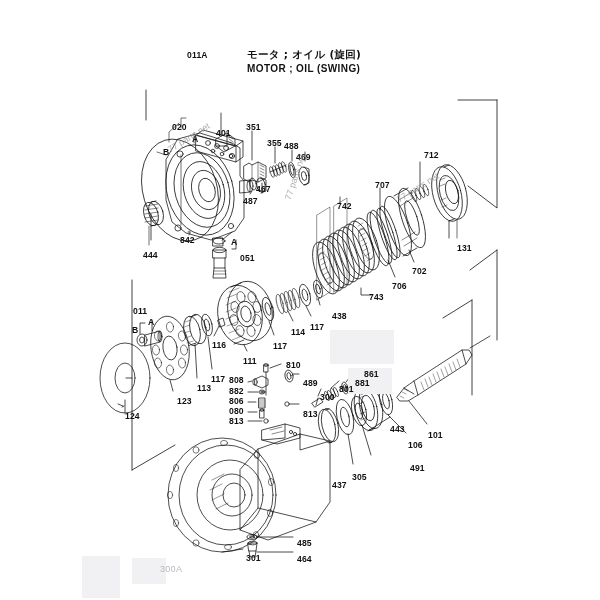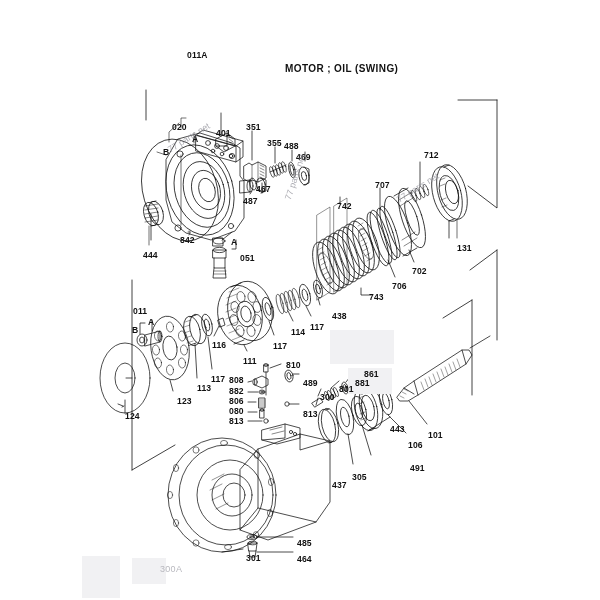--- a/index.html
+++ b/index.html
@@ -42,21 +42,20 @@
     letter-spacing: 0.3px;
   }
   .hdr-en {
     position: absolute;
     left: 247px;
     top: 63px;
     font-size: 10px;
     font-weight: bold;
     color: #111;
     letter-spacing: 0.4px;
-    margin-left: 38px;
   }
   .callout {
     position: absolute;
     font-size: 8.6px;
     font-weight: bold;
     color: #111;
     white-space: nowrap;
     letter-spacing: 0.1px;
   }
   .wm {
@@ -597,20 +596,21 @@
 
     </g>
   </svg>
 
   <div class="wm-block" style="left:330px; top:330px; width:64px; height:34px;"></div>
   <div class="wm-block" style="left:348px; top:368px; width:44px; height:26px;"></div>
   <div class="wm-block" style="left:82px; top:556px; width:38px; height:42px;"></div>
   <div class="wm-block" style="left:132px; top:558px; width:34px; height:26px;"></div>
 
   <div class="hdr-code">011A</div>
+  <div class="hdr-jp">モータ ; オイル (旋回)</div>
   <div class="hdr-en">MOTOR ; OIL (SWING)</div>
 
   <div id="callout-layer">
       <div class="callout" style="left: 172px; top: 122px;">020</div>
       <div class="callout" style="left: 192px; top: 134px;">A</div>
       <div class="callout" style="left: 163px; top: 147px;">B</div>
       <div class="callout" style="left: 216px; top: 88px; margin-top: 40px;">401</div>
       <div class="callout" style="left: 246px; top: 122px;">351</div>
       <div class="callout" style="left: 267px; top: 138px;">355</div>
       <div class="callout" style="left: 284px; top: 141px;">488</div>

